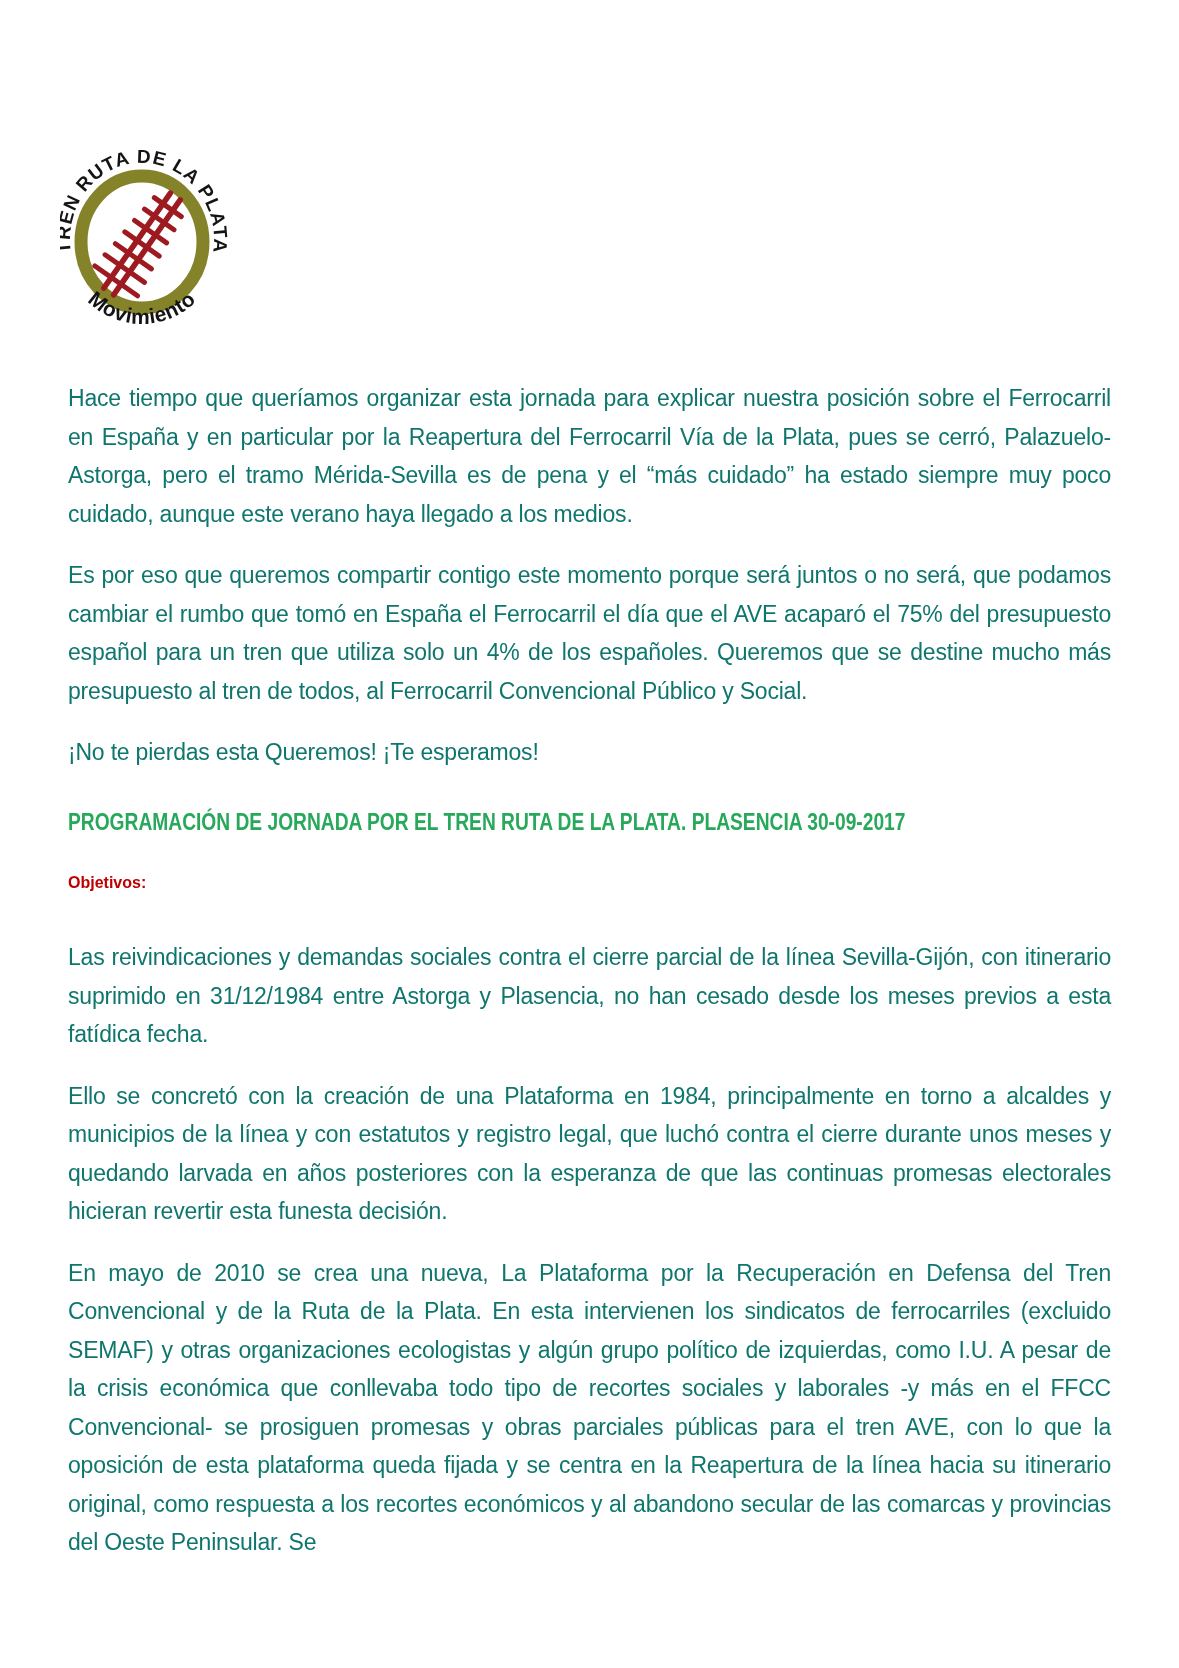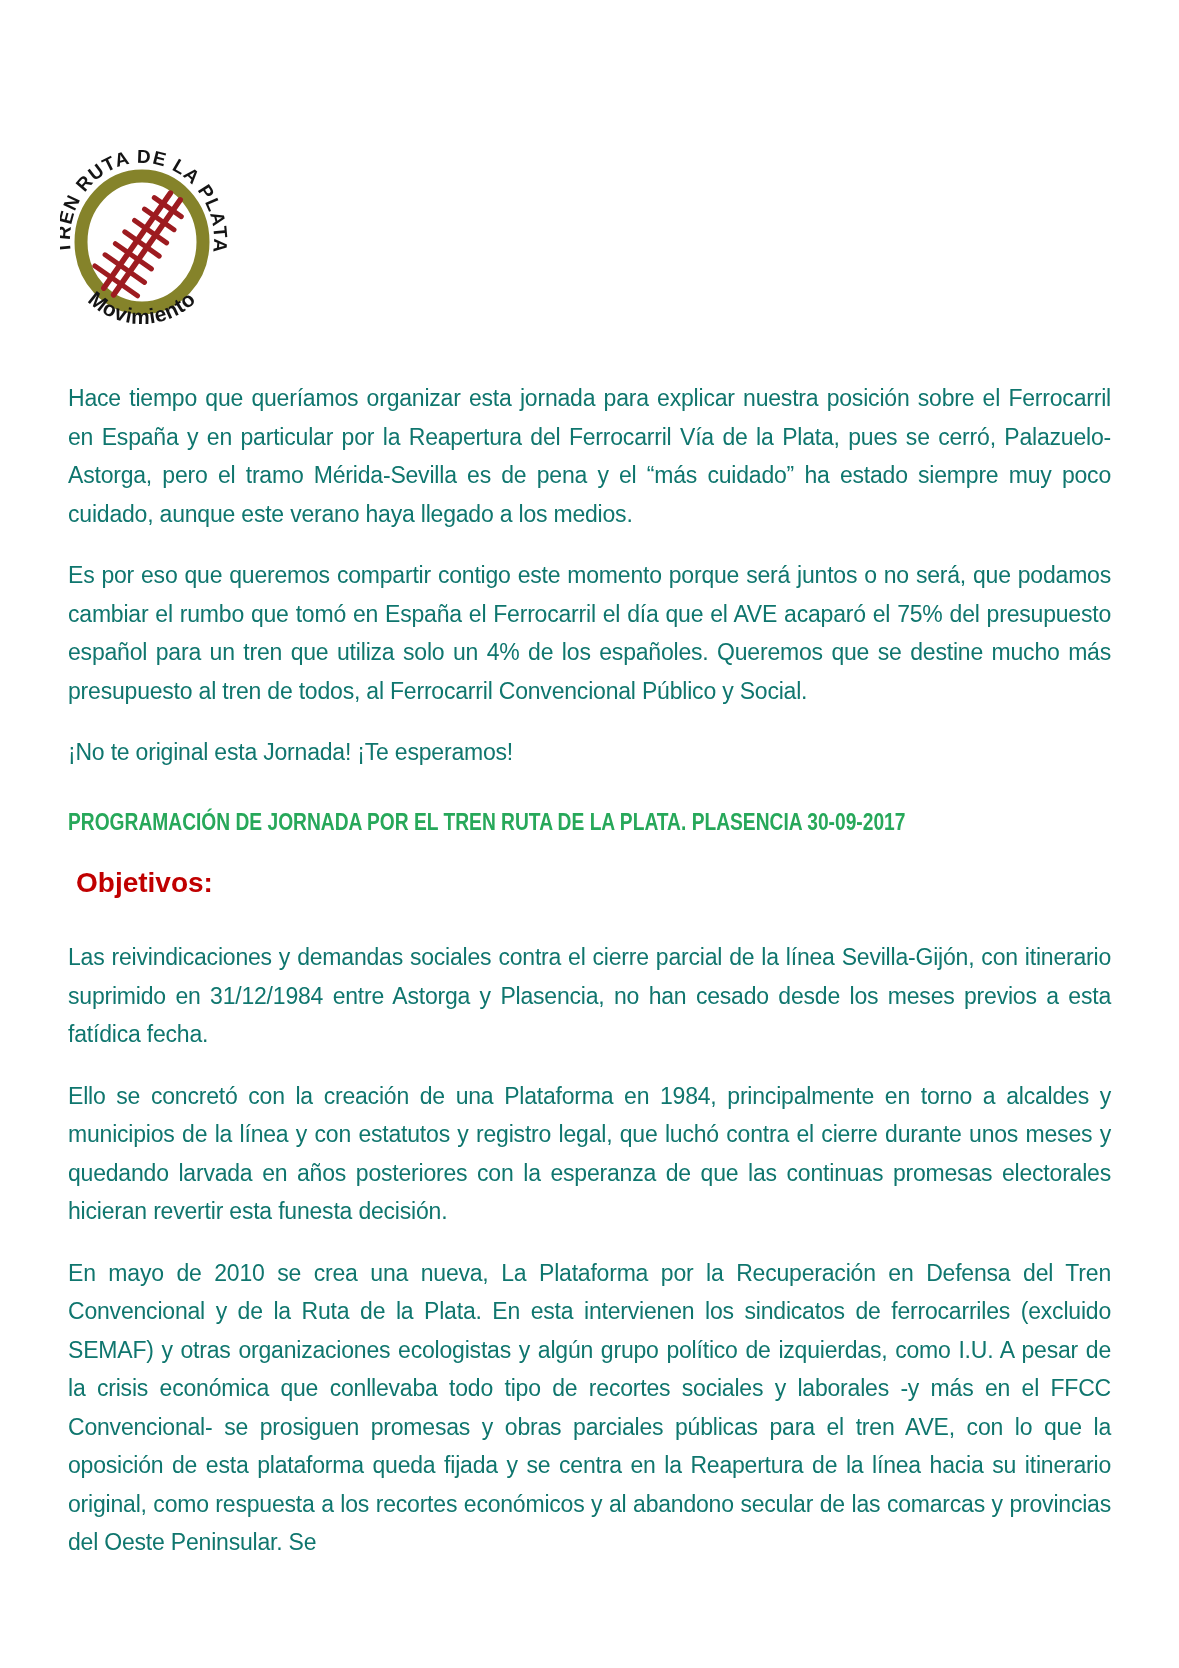--- a/index.html
+++ b/index.html
@@ -43,24 +43,24 @@
     font-size: 24px;
     font-weight: 700;
     line-height: 40px;
     margin: 30px 0 0 0;
     white-space: nowrap;
     transform: scaleX(0.8);
     transform-origin: 0 50%;
   }
   .objectives-heading {
     color: #c00000;
-    font-size: 28px;
+    font-size: 16px;
     font-weight: 700;
     line-height: 38.5px;
-    margin: 22px 0 36px 8px;
+    margin: 22px 0 36px 0;
   }
 </style>
 </head>
 <body>
 
 <div class="page">
   <div class="content">
 
     <div class="logo">
       <svg viewBox="0 0 172 192" xmlns="http://www.w3.org/2000/svg">
@@ -89,21 +89,21 @@
         <text class="logo-arc-label" font-size="21" letter-spacing="0.5">
           <textPath href="#arcBottom" startOffset="50%" text-anchor="middle">Movimiento</textPath>
         </text>
       </svg>
     </div>
 
     <p class="body first">Hace tiempo que queríamos organizar esta jornada para explicar nuestra posición sobre el Ferrocarril en España y en particular por la Reapertura del Ferrocarril Vía de la Plata, pues se cerró, Palazuelo-Astorga, pero el tramo Mérida-Sevilla es de pena y el “más cuidado” ha estado siempre muy poco cuidado, aunque este verano haya llegado a los medios.</p>
 
     <p class="body">Es por eso que queremos compartir contigo este momento porque será juntos o no será, que podamos cambiar el rumbo que tomó en España el Ferrocarril el día que el AVE acaparó el 75% del presupuesto español para un tren que utiliza solo un 4% de los españoles. Queremos que se destine mucho más presupuesto al tren de todos, al Ferrocarril Convencional Público y Social.</p>
 
-    <p class="body single-line">¡No te original esta Jornada! ¡Te esperamos!</p>
+    <p class="body single-line">¡No te pierdas esta Queremos! ¡Te esperamos!</p>
 
     <h1 class="program-heading">PROGRAMACIÓN DE JORNADA POR EL TREN RUTA DE LA PLATA. PLASENCIA 30-09-2017</h1>
 
     <h2 class="objectives-heading">Objetivos:</h2>
 
     <p class="body">Las reivindicaciones y demandas sociales contra el cierre parcial de la línea Sevilla-Gijón, con itinerario suprimido en 31/12/1984 entre Astorga y Plasencia, no han cesado desde los meses previos a esta fatídica fecha.</p>
 
     <p class="body">Ello se concretó con la creación de una Plataforma en 1984, principalmente en torno a alcaldes y municipios de la línea y con estatutos y registro legal, que luchó contra el cierre durante unos meses y quedando larvada en años posteriores con la esperanza de que las continuas promesas electorales hicieran revertir esta funesta decisión.</p>
 
     <p class="body">En mayo de 2010 se crea una nueva, La Plataforma por la Recuperación en Defensa del Tren Convencional y de la Ruta de la Plata. En esta  intervienen los sindicatos de ferrocarriles (excluido SEMAF) y otras organizaciones ecologistas y algún grupo político de izquierdas, como I.U. A pesar de la crisis económica que conllevaba todo tipo de recortes sociales y laborales -y más en el FFCC Convencional- se prosiguen promesas y obras parciales públicas para el tren AVE, con lo que la oposición de esta plataforma queda fijada y se centra en la Reapertura de la línea hacia su itinerario original, como respuesta a los recortes económicos y al abandono secular de las comarcas y provincias del Oeste Peninsular. Se</p>

